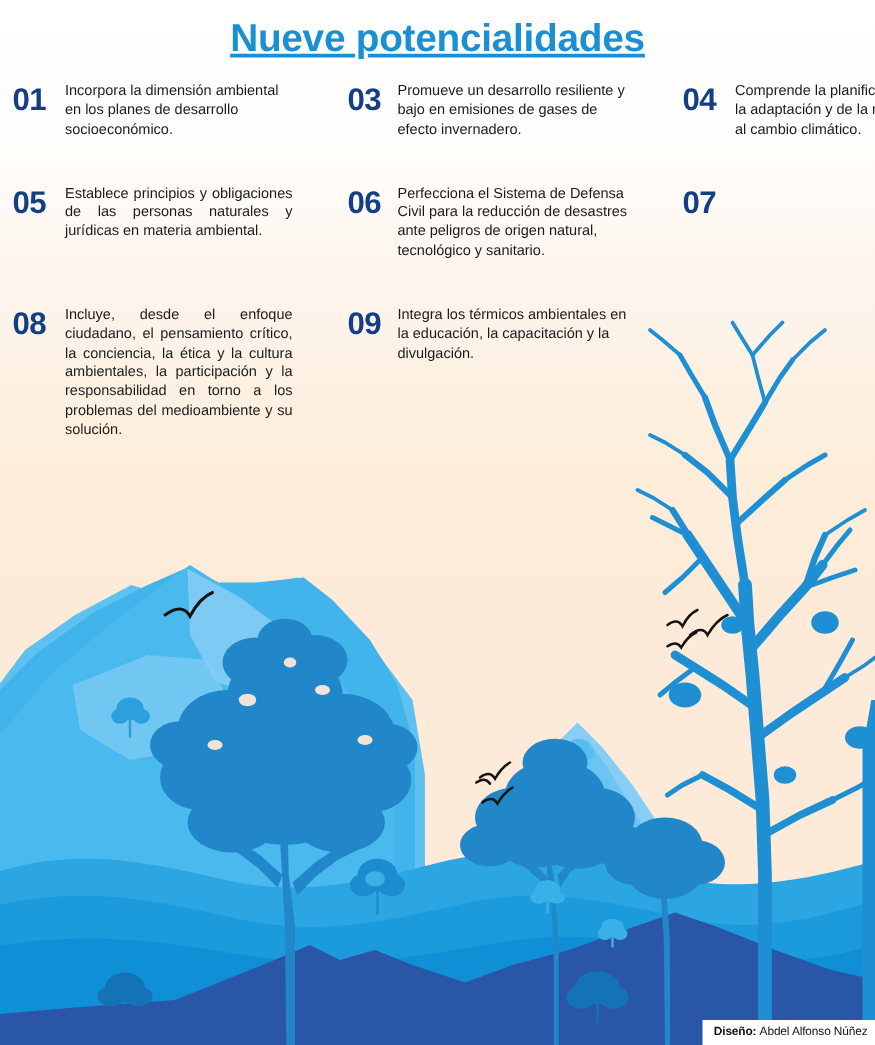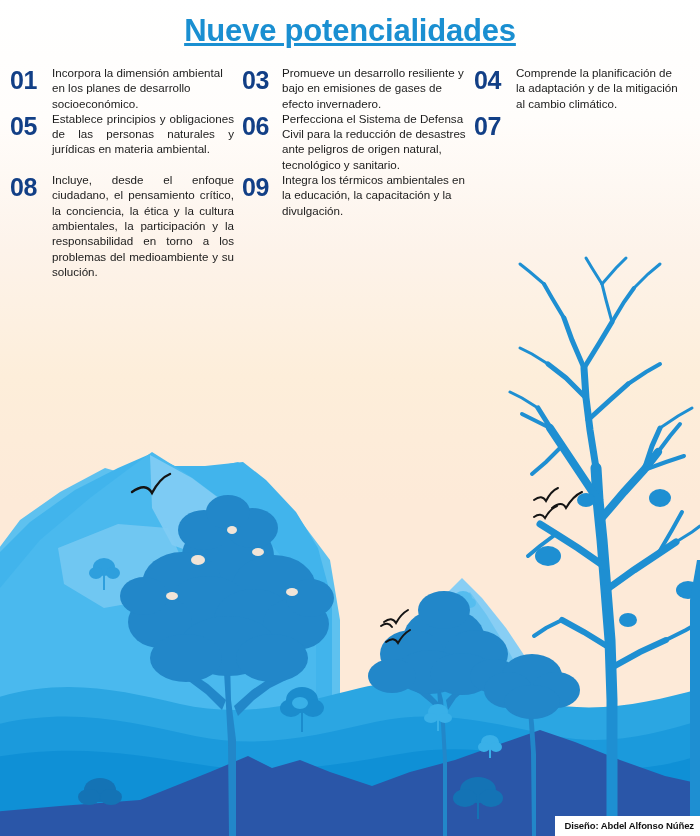--- a/index.html
+++ b/index.html
@@ -44,20 +44,21 @@
   
   .grid {
     position: relative;
     z-index: 6;
     margin-top: 16px;
     padding: 0 8px 0 10px;
     display: grid;
     grid-template-columns: 232px 232px 218px;
     column-gap: 0px;
     row-gap: 0px;
+    gap: 36px;
   }
   .cell {
     display: flex;
     align-items: flex-start;
     padding-right: 8px;
     box-sizing: border-box;
   }
 
   .num {
     color: #123f86;
@@ -100,21 +101,21 @@
     z-index: 9;
     background: #ffffff;
     color: #111111;
     font-size: 9.5px;
     font-weight: bold;
     line-height: 14px;
     padding: 3px 6px 3px 9px;
     letter-spacing: -0.1px;
     white-space: nowrap;
   }
-  .credit .who { font-weight: bold; }
+  .credit .who { font-weight: normal; }
 </style>
 </head>
 <body>
 
 <div id="poster">
 
   <svg class="landscape" viewBox="0 0 700 836" width="700" height="836" preserveAspectRatio="none">
     <defs>
       <clipPath id="posterClip">
           <rect x="0" y="0" width="700" height="836"></rect>

